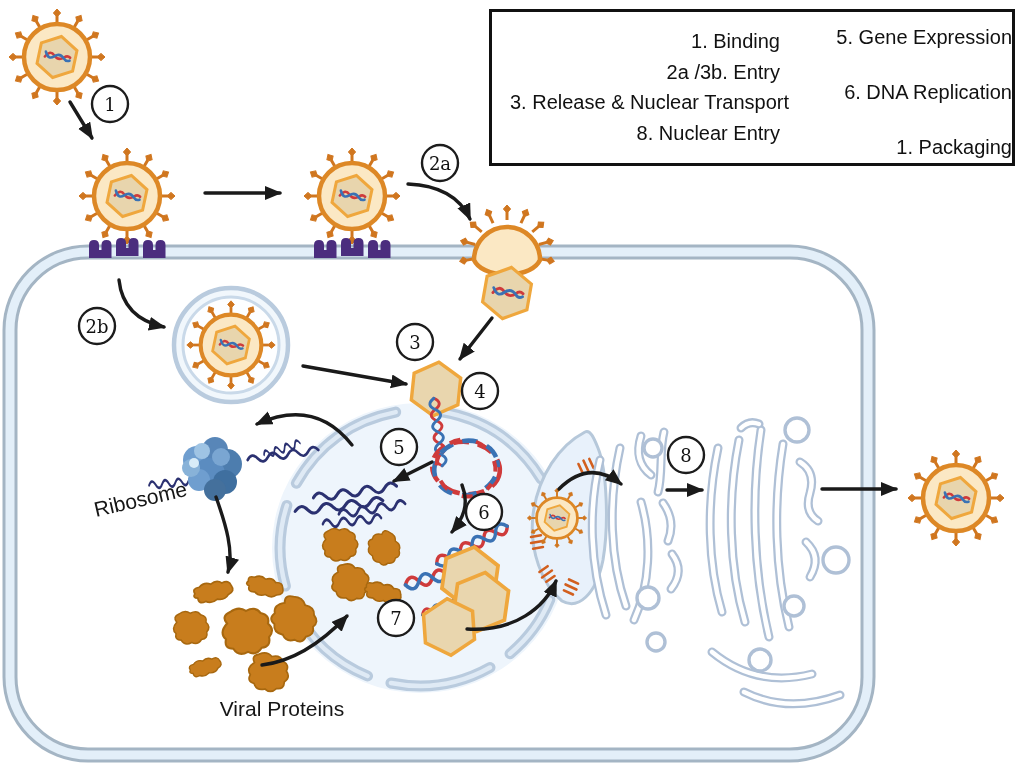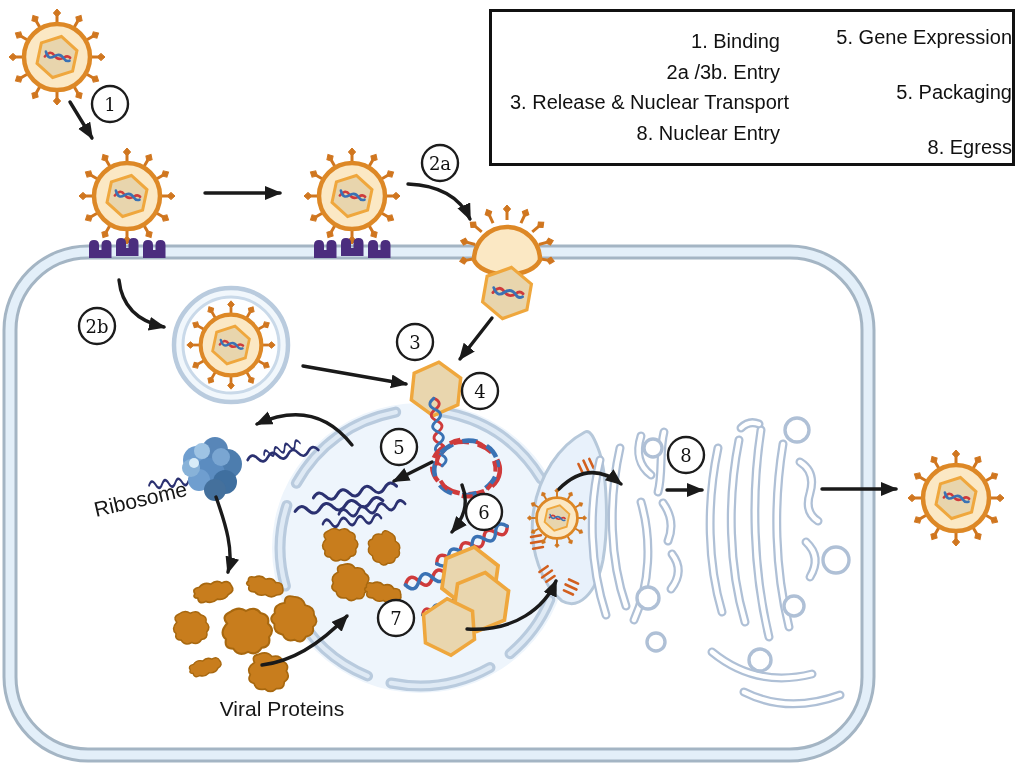--- a/index.html
+++ b/index.html
@@ -341,18 +341,18 @@
 
 <div class="legend">
   <div class="col c1">
     <div class="li">1. Binding</div>
     <div class="li">2a /3b. Entry</div>
     <div class="li">3. Release &amp; Nuclear Transport</div>
     <div class="li">8. Nuclear Entry</div>
   </div>
   <div class="col c2">
     <div class="li">5. Gene Expression</div>
-    <div class="li">5. Packaging</div>
-    <div class="li">8. Egress</div>
+    <div class="li">6. DNA Replication</div>
+    <div class="li">1. Packaging</div>
   </div>
 </div>
 
 </div>
 
 </body></html>

